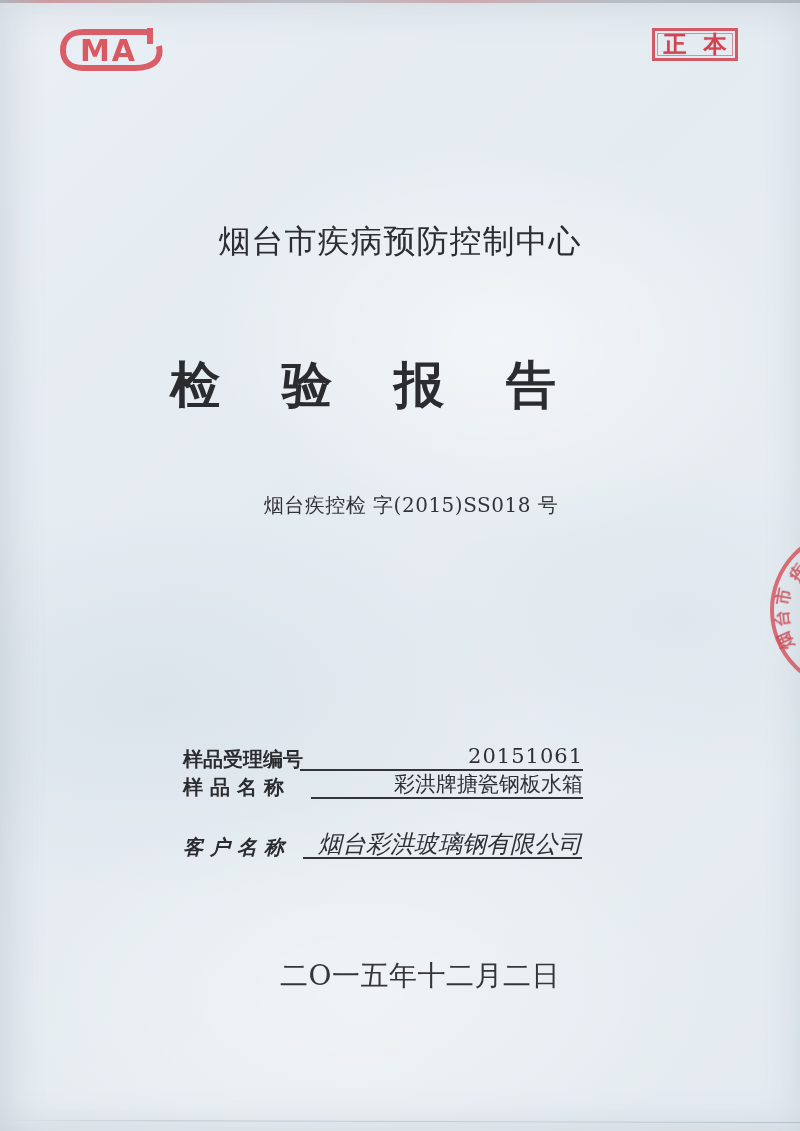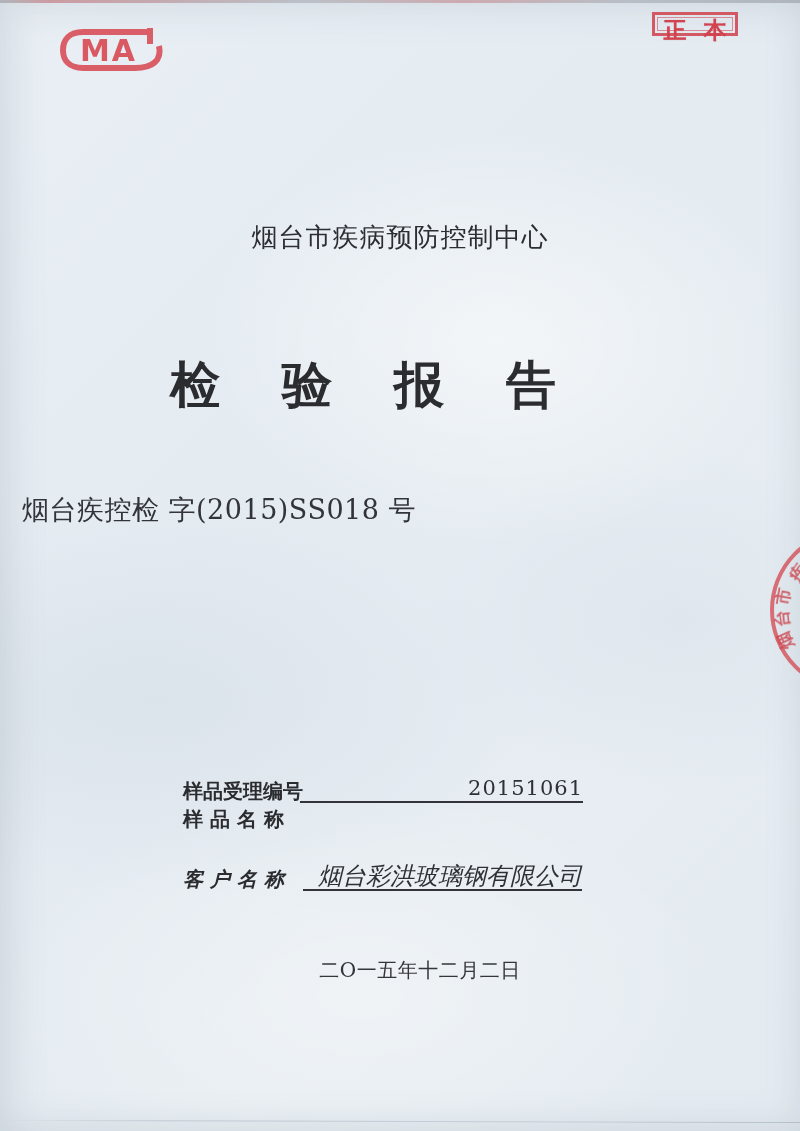--- a/index.html
+++ b/index.html
@@ -29,80 +29,80 @@
     fill:#d8454f;font-family:"DejaVu Sans","Liberation Sans",sans-serif;
     font-size:30px;font-weight:bold;letter-spacing:2px;
   }
   .cma-number{
     position:absolute;left:34px;top:99px;
     color:#e0646e;font-size:23px;letter-spacing:2.5px;
     text-shadow:0 0 1px rgba(224,100,110,.55);
   }
   
   .original-stamp{
-    position:absolute;left:652px;top:12px;width:86px;height:24px;
+    position:absolute;left:652px;top:28px;width:86px;height:33px;
     border:3px solid rgba(208,63,75,.85);
     box-sizing:border-box;
-    display:flex;align-items:flex-start;justify-content:center;
+    display:flex;align-items:center;justify-content:center;
   }
   .original-stamp .inner{
     position:absolute;left:2px;top:2px;right:2px;bottom:2px;
     border:1px solid rgba(208,63,75,.55);
   }
   .original-stamp .txt{
     position:relative;color:#d0434f;font-size:23px;font-weight:600;
     letter-spacing:17px;text-indent:17px;white-space:nowrap;
     text-shadow:0 0 1px rgba(208,67,79,.5);
   }
   
   .org-title{
     position:absolute;left:0;right:0;top:220px;
-    text-align:center;font-size:26px;letter-spacing:1px;
+    text-align:center;font-size:32px;letter-spacing:1px;
     color:#2d2e33;font-weight:500;
   }
   .main-title{
     position:absolute;left:170px;top:360px;
     font-size:50px;font-weight:600;letter-spacing:62px;
     color:#2b2c30;white-space:nowrap;line-height:1;
   }
   .doc-number{
     position:absolute;left:0;right:0;top:492px;padding-left:22px;
-    font-size:27px;color:#33343a;letter-spacing:.5px;
+    text-align:center;font-size:20px;color:#33343a;letter-spacing:.5px;
   }
   
   .round-seal{position:absolute;left:770px;top:528px;width:164px;height:164px;
     border-radius:50%;border:4px solid rgba(211,62,72,.72);
     box-sizing:border-box;filter:blur(.3px);}
   .seal-char{position:absolute;color:rgba(203,58,68,.78);font-size:17px;font-weight:600;filter:blur(.4px);}
   .seal-char.c0{left:790px;top:564px;transform:rotate(-56deg);}
   .seal-char.c1{left:775px;top:588px;transform:rotate(-80deg);}
   .seal-char.c2{left:774px;top:610px;transform:rotate(-96deg);}
   .seal-char.c3{left:777px;top:632px;transform:rotate(-114deg);}
   .seal-char{position:absolute;width:17px;height:17px;line-height:17px;text-align:center;}
   
-  .field-row{position:absolute;left:0;width:800px;height:24px;margin-top:32px;}
+  .field-row{position:absolute;left:0;width:800px;height:24px;}
   .row-0{top:746px;}
   .row-1{top:774px;padding-left:32px;}
   .row-2{top:834px;font-style:italic;}
   .field-label{
     position:absolute;left:183px;top:0;
     font-size:20px;font-weight:700;color:#2b2c30;white-space:pre;
   }
   .value-line{
     position:absolute;top:-2px;height:25px;
     border-bottom:2px solid #33343a;
     text-align:right;font-size:21px;color:#2f3036;line-height:25px;white-space:nowrap;
   }
   .row-0 .value-line{left:300px;width:283px;letter-spacing:1px;}
   .row-1 .value-line{left:311px;width:272px;}
   .row-2 .value-line{left:303px;width:279px;font-size:24px;}
   
   .report-date{
     position:absolute;left:0;right:0;top:957px;padding-left:40px;
-    text-align:center;font-size:20px;color:#35363c;letter-spacing:.5px;
+    text-align:center;font-size:28px;color:#35363c;letter-spacing:.5px;
   }
   .bottom-crease{
     position:absolute;left:0;top:1121px;width:800px;height:1px;
     background:linear-gradient(90deg,rgba(150,165,178,.0),rgba(150,165,178,.45) 20%,rgba(150,165,178,.35) 70%,rgba(150,165,178,.55));
     transform:rotate(.15deg);
   }
 </style>
 </head>
 <body>
 
@@ -133,20 +133,21 @@
   <span class="seal-char c1">市</span>
   <span class="seal-char c2">台</span>
   <span class="seal-char c3">烟</span>
 
   <div class="field-row row-0">
     <span class="field-label">样品受理编号</span>
     <span class="value-line">20151061</span>
   </div>
   <div class="field-row row-1">
     <span class="field-label">样 品 名 称</span>
+    <span class="value-line">彩洪牌搪瓷钢板水箱</span>
   </div>
   <div class="field-row row-2">
     <span class="field-label">客 户 名 称</span>
     <span class="value-line">烟台彩洪玻璃钢有限公司</span>
   </div>
 
   <div class="report-date">二O一五年十二月二日</div>
 
   <div class="bottom-crease"></div>
 

